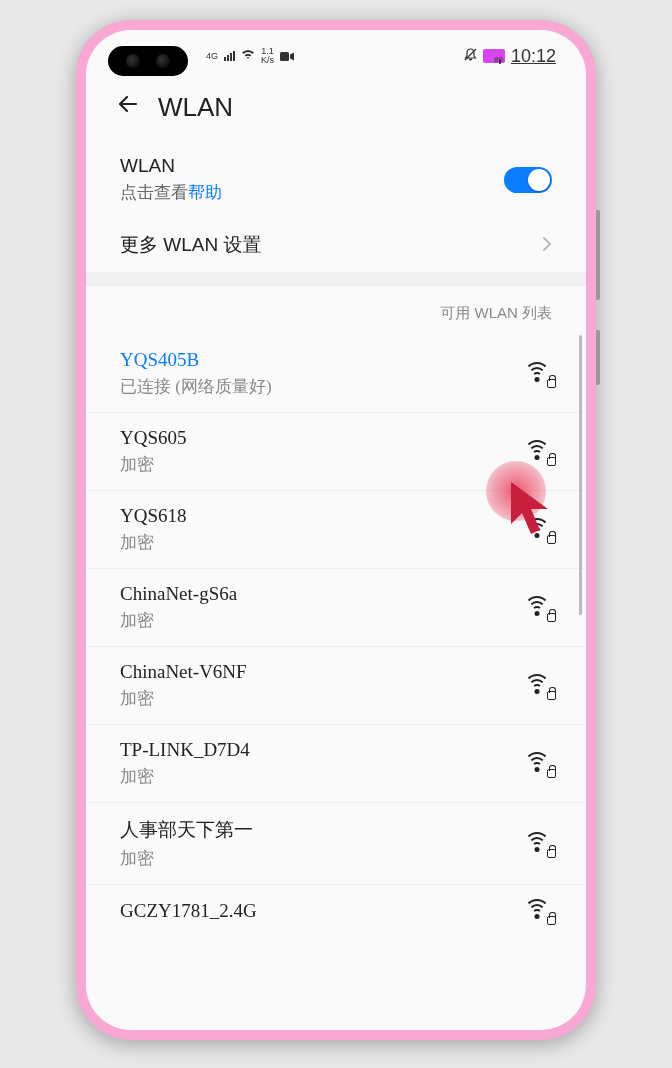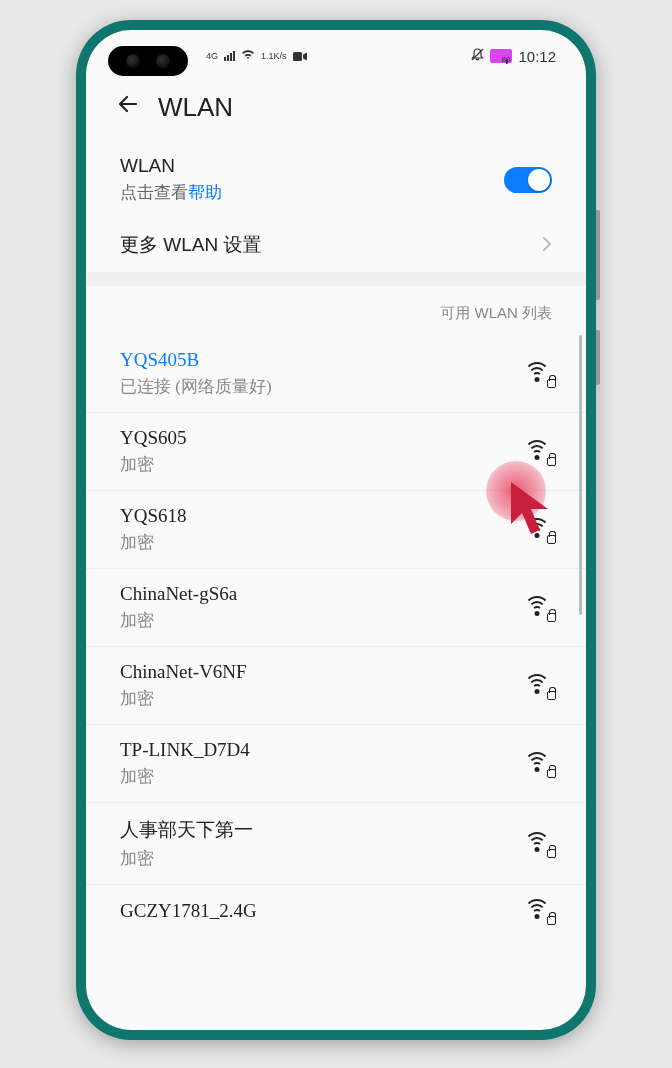--- a/index.html
+++ b/index.html
@@ -8,21 +8,21 @@
     font-family: -apple-system, "Helvetica Neue", Arial, sans-serif;
     display: flex;
     justify-content: center;
     align-items: flex-start;
     min-height: 1068px;
     padding: 20px 0;
   }
   .phone {
     width: 520px;
     height: 1020px;
-    background: #0f766e;
+    background: #f9a8d4;
     border-radius: 55px;
     padding: 10px;
     position: relative;
     box-shadow: 0 4px 20px rgba(0,0,0,0.3);
   }
   .side-button {
     position: absolute;
     right: -4px;
     width: 4px;
     background: #999;
@@ -62,21 +62,21 @@
     display: flex;
     align-items: center;
     justify-content: space-between;
     padding: 0 30px 0 120px;
     font-size: 13px;
     color: #333;
   }
   .status-left { display: flex; align-items: center; gap: 6px; }
   .status-right { display: flex; align-items: center; gap: 6px; }
   .net-label { font-size: 9px; line-height: 1; }
-  .net-stack { display:flex; flex-direction:row; align-items:center; font-size:9px; line-height:1; }
+  .net-stack { display:flex; flex-direction:column; align-items:center; font-size:9px; line-height:1; }
   .signal-bars { display:inline-flex; align-items:flex-end; gap:1px; }
   .signal-bars span { width:2px; background:#333; }
   .signal-bars span:nth-child(1){height:4px}
   .signal-bars span:nth-child(2){height:6px}
   .signal-bars span:nth-child(3){height:8px}
   .signal-bars span:nth-child(4){height:10px}
   .wifi-mini { font-size:12px; }
   .batt-box { width:22px; height:11px; border:7px solid #d946ef; border-radius:2px; position:relative; display:inline-block; }
   .batt-box::after { content:""; position:absolute; right:-3px; top:3px; width:2px; height:5px; background:#333; border-radius:0 1px 1px 0; }
   .batt-num { position:absolute; left:4px; top:-1px; font-size:8px; color:#333; }
@@ -257,21 +257,21 @@
       <div class="status-right">
         <span>
           <svg width="13" height="13" viewBox="0 0 13 13">
               <path d="M6.5 1 Q3 1 3 5 L3 8 L1.5 10 L11.5 10 L10 8 L10 5 Q10 1 6.5 1 Z M5 11 Q6.5 12.5 8 11" fill="none" stroke="#333" stroke-width="1.2"></path>
               <line x1="1" y1="12" x2="12" y2="1" stroke="#333" stroke-width="1.2"></line>
             </svg>
         </span>
         <span class="batt-box">
           <span class="batt-num">80</span>
         </span>
-        <span style="font-size:15px;">10:12</span>
+        <span style="font-size:18px;text-decoration:underline;">10:12</span>
       </div>
     </div>
 
     <div class="header">
       <span class="back-arrow">
         <svg width="24" height="24" viewBox="0 0 24 24">
             <path d="M20 12 H5 M11 5 L4 12 L11 19" stroke="#222" stroke-width="2.2" fill="none" stroke-linecap="round" stroke-linejoin="round"></path>
           </svg>
       </span>
       <span class="header-title">WLAN</span>

